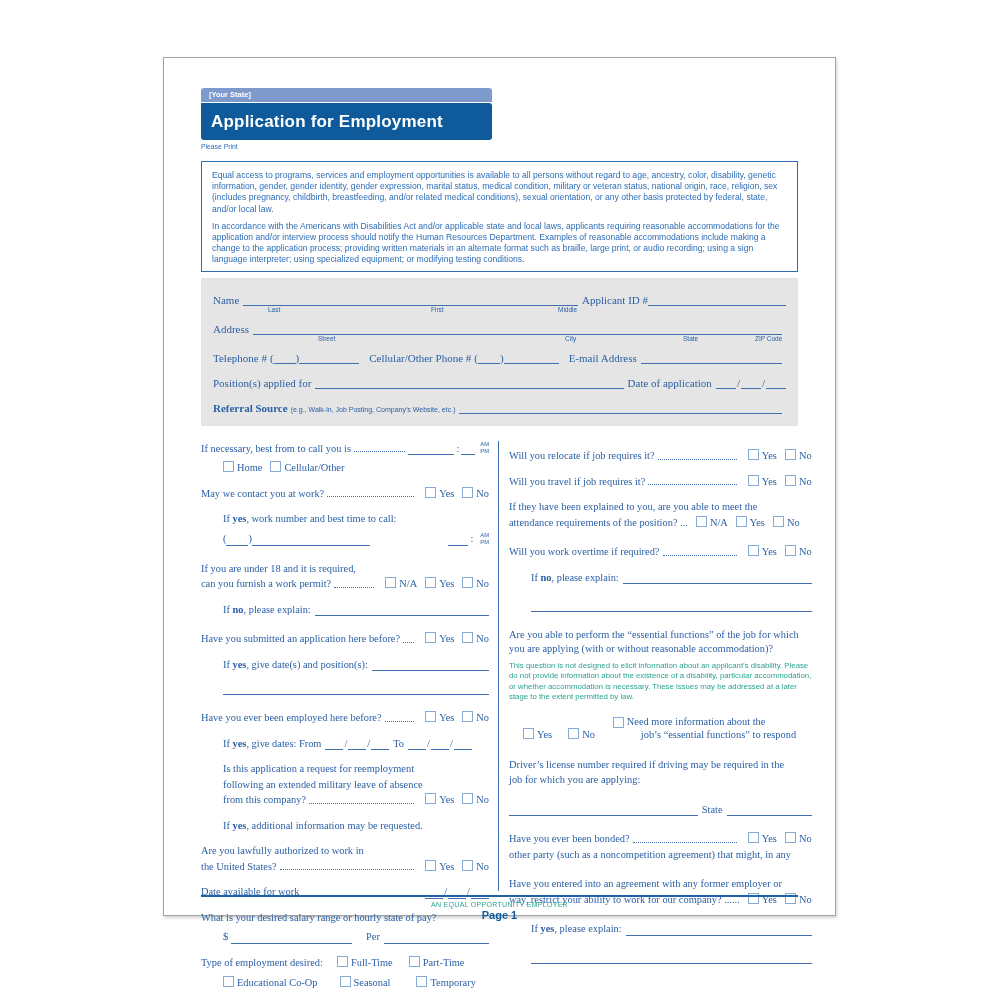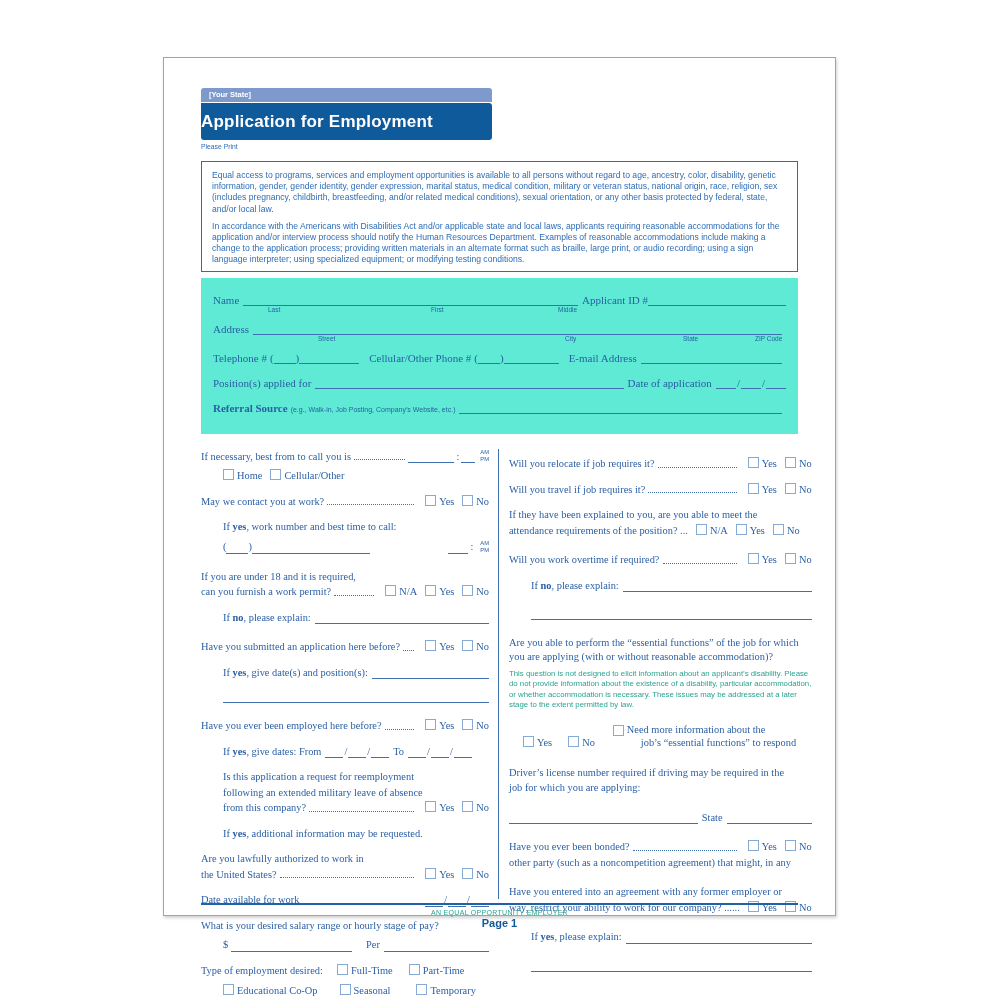--- a/index.html
+++ b/index.html
@@ -5,28 +5,28 @@
   html,body{margin:0;padding:0;background:#ffffff;}
   .canvas{position:relative;width:1000px;height:1000px;background:#ffffff;overflow:hidden;
           font-family:"Liberation Serif",serif;color:#2a5fa5;}
   .paper{position:absolute;left:163px;top:57px;width:673px;height:859px;background:#fff;
          border:1px solid #a3a3a3;box-shadow:1px 2px 3px rgba(0,0,0,.18);box-sizing:border-box;
          padding:30px 37px 0 37px;display:flex;flex-direction:column;}
   
   .state-bar{width:291px;height:14px;background:#7e99cb;border-radius:3px 3px 0 0;
              font:bold 7.5px "Liberation Sans",sans-serif;color:#fff;line-height:14px;padding-left:8px;box-sizing:border-box;}
   .title-bar{width:291px;height:37px;background:#0e5a9b;border-radius:0 3px 3px 3px;margin-top:1px;
-             font:bold 17px "Liberation Sans",sans-serif;color:#fff;line-height:37px;box-sizing:border-box;letter-spacing:.2px;}
+             font:bold 17px "Liberation Sans",sans-serif;color:#fff;line-height:37px;padding-left:10px;box-sizing:border-box;letter-spacing:.2px;}
   .print-note{font:6.8px "Liberation Sans",sans-serif;color:#2e6db6;margin-top:3px;}
   
   .notice-box{border:1.5px solid #2e6db6;margin-top:11px;padding:8px 10px 6px 10px;}
   .notice-box p{margin:0 0 6px 0;font:8.6px/1.3 "Liberation Sans",sans-serif;color:#2e6db6;}
   .notice-box p:last-child{margin-bottom:0;}
   
-  .green-box{background:#5eead4;margin-top:6px;padding:16px 12px 20px 12px;font-size:11px;}
+  .green-box{background:#e5e5e5;margin-top:6px;padding:16px 12px 12px 12px;font-size:11px;}
   .grow{display:flex;align-items:flex-end;}
   .gsub{position:relative;height:9px;font:6.5px "Liberation Sans",sans-serif;color:#2a5fa5;}
   .gsub span{position:absolute;top:0;}
   .ln{display:inline-block;border-bottom:1px solid #3f6fae;height:11px;}
   .lnf{flex:1 1 auto;border-bottom:1px solid #3f6fae;height:11px;margin:0 4px;}
   .w14{width:14px}.w18{width:18px}.w20{width:20px}.w22{width:22px}.w46{width:46px}
   .w55{width:55px}.w60{width:60px}.w85{width:85px}.w120{width:120px}.w130{width:118px}.w140{width:138px}
   .lbl{white-space:nowrap;}
   .bold{font-weight:bold;}
   .hint{font:7px "Liberation Sans",sans-serif;}
@@ -263,21 +263,21 @@
         <span class="q">Date available for work</span>
         <span class="lead"></span>
         <span class="ln w18"></span>
         <span class="slash">/</span>
         <span class="ln w18"></span>
         <span class="slash">/</span>
         <span class="ln w18"></span>
       </div>
 
       <div class="row g">
-        <span class="qw">What is your desired salary range or hourly stage of pay?</span>
+        <span class="qw">What is your desired salary range or hourly state of pay?</span>
       </div>
       <div class="row ind">
         <span>$</span>
         <span class="ln w140" style="margin-left:3px"></span>
         <span style="margin-left:14px">Per</span>
         <span class="ln w120" style="margin-left:4px"></span>
       </div>
 
       <div class="row g">
         <span class="q">Type of employment desired:</span>

